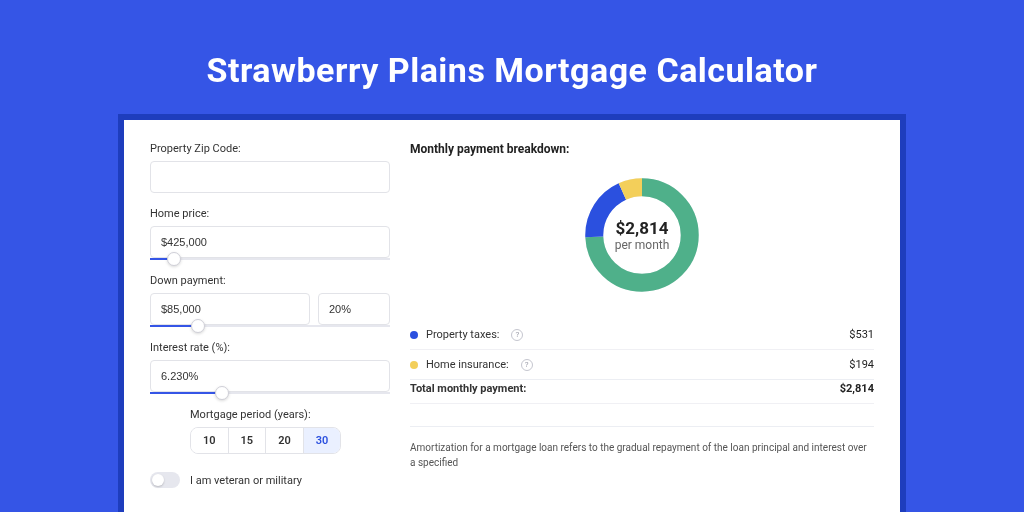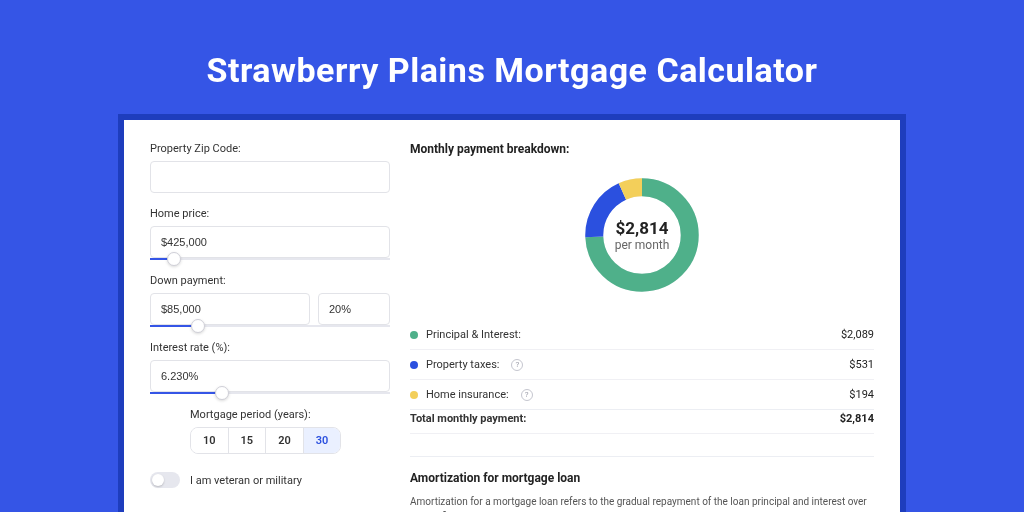--- a/index.html
+++ b/index.html
@@ -126,27 +126,20 @@
         <div class="donut-center">
           <div class="donut-amount">$2,814</div>
           <div class="donut-sub">per month</div>
         </div>
       </div>
     </div>
 
     <div id="legend-rows">
           <div class="legend-row">
             <div class="legend-left">
-              <span class="dot" style="background: rgb(79, 176, 138);"></span>
-              <span class="legend-label">Principal &amp; Interest:</span>
-            </div>
-            <span class="legend-val">$2,089</span>
-          </div>
-          <div class="legend-row">
-            <div class="legend-left">
               <span class="dot" style="background: rgb(43, 80, 223);"></span>
               <span class="legend-label">Property taxes:</span>
               <span class="help">?</span>
             </div>
             <span class="legend-val">$531</span>
           </div>
           <div class="legend-row">
             <div class="legend-left">
               <span class="dot" style="background: rgb(243, 207, 90);"></span>
               <span class="legend-label">Home insurance:</span>
@@ -157,19 +150,18 @@
         </div>
 
     <div class="legend-row legend-total">
       <div class="legend-left">
             <span class="legend-label">Total monthly payment:</span>
           </div>
       <span class="legend-val">$2,814</span>
     </div>
 
     <div class="amort">
-      <div class="amort-title">Amortization for mortgage loan</div>
       <div class="amort-text">Amortization for a mortgage loan refers to the gradual repayment of the loan principal and interest over a specified</div>
     </div>
   </div>
 
 </div>
 </div>
 
 </body></html>

